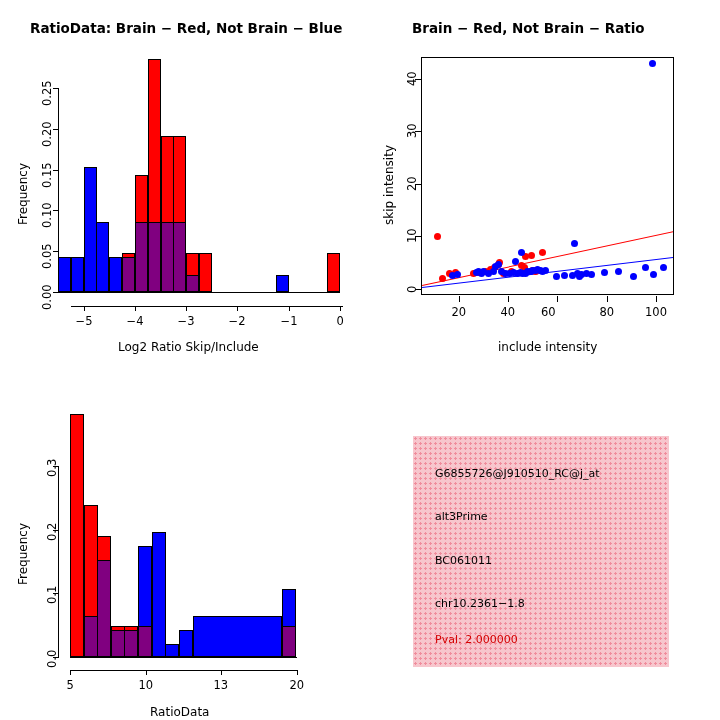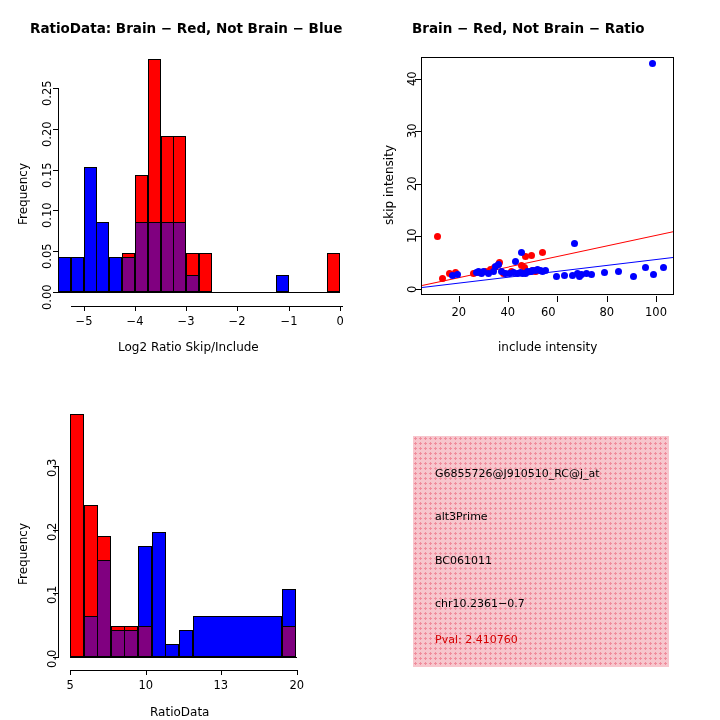--- a/index.html
+++ b/index.html
@@ -241,15 +241,15 @@
       <div class="bar" style="left:282px;top:229px;width:14px;height:68px;background:#0000ff;"></div>
       <div class="bar" style="left:282px;top:266px;width:14px;height:31px;background:#800080;"></div>
       <div class="bar" style="left:282px;top:229px;width:14px;height:38px;background:#0000ff;"></div>
     </div>
 </div>
 
 <div id="infoPanel">
   <div class="infoline" style="left:22px;top:31px;">G6855726@J910510_RC@j_at</div>
   <div class="infoline" style="left:22px;top:74px;">alt3Prime</div>
   <div class="infoline" style="left:22px;top:118px;">BC061011</div>
-  <div class="infoline" style="left:22px;top:161px;">chr10.2361−0.7</div>
-  <div class="infoline pval" style="left:22px;top:197px;">Pval: 2.410760</div>
+  <div class="infoline" style="left:22px;top:161px;">chr10.2361−1.8</div>
+  <div class="infoline pval" style="left:22px;top:197px;">Pval: 2.000000</div>
 </div>
 
 </body></html>

